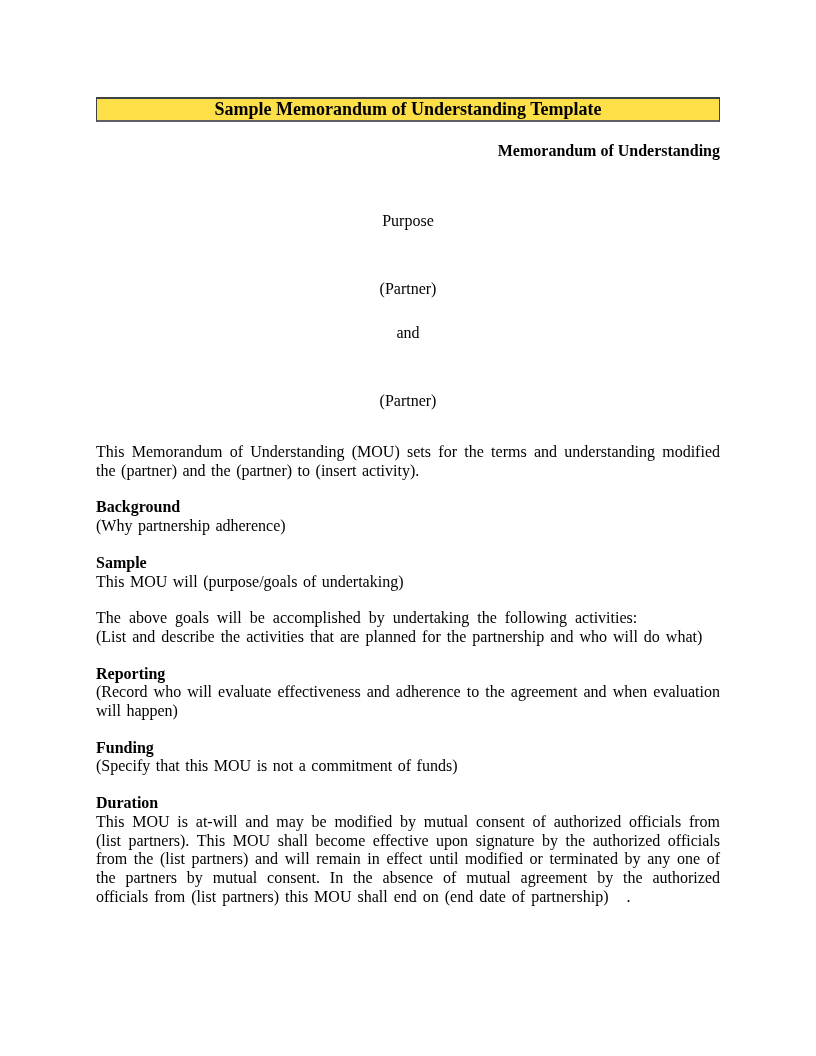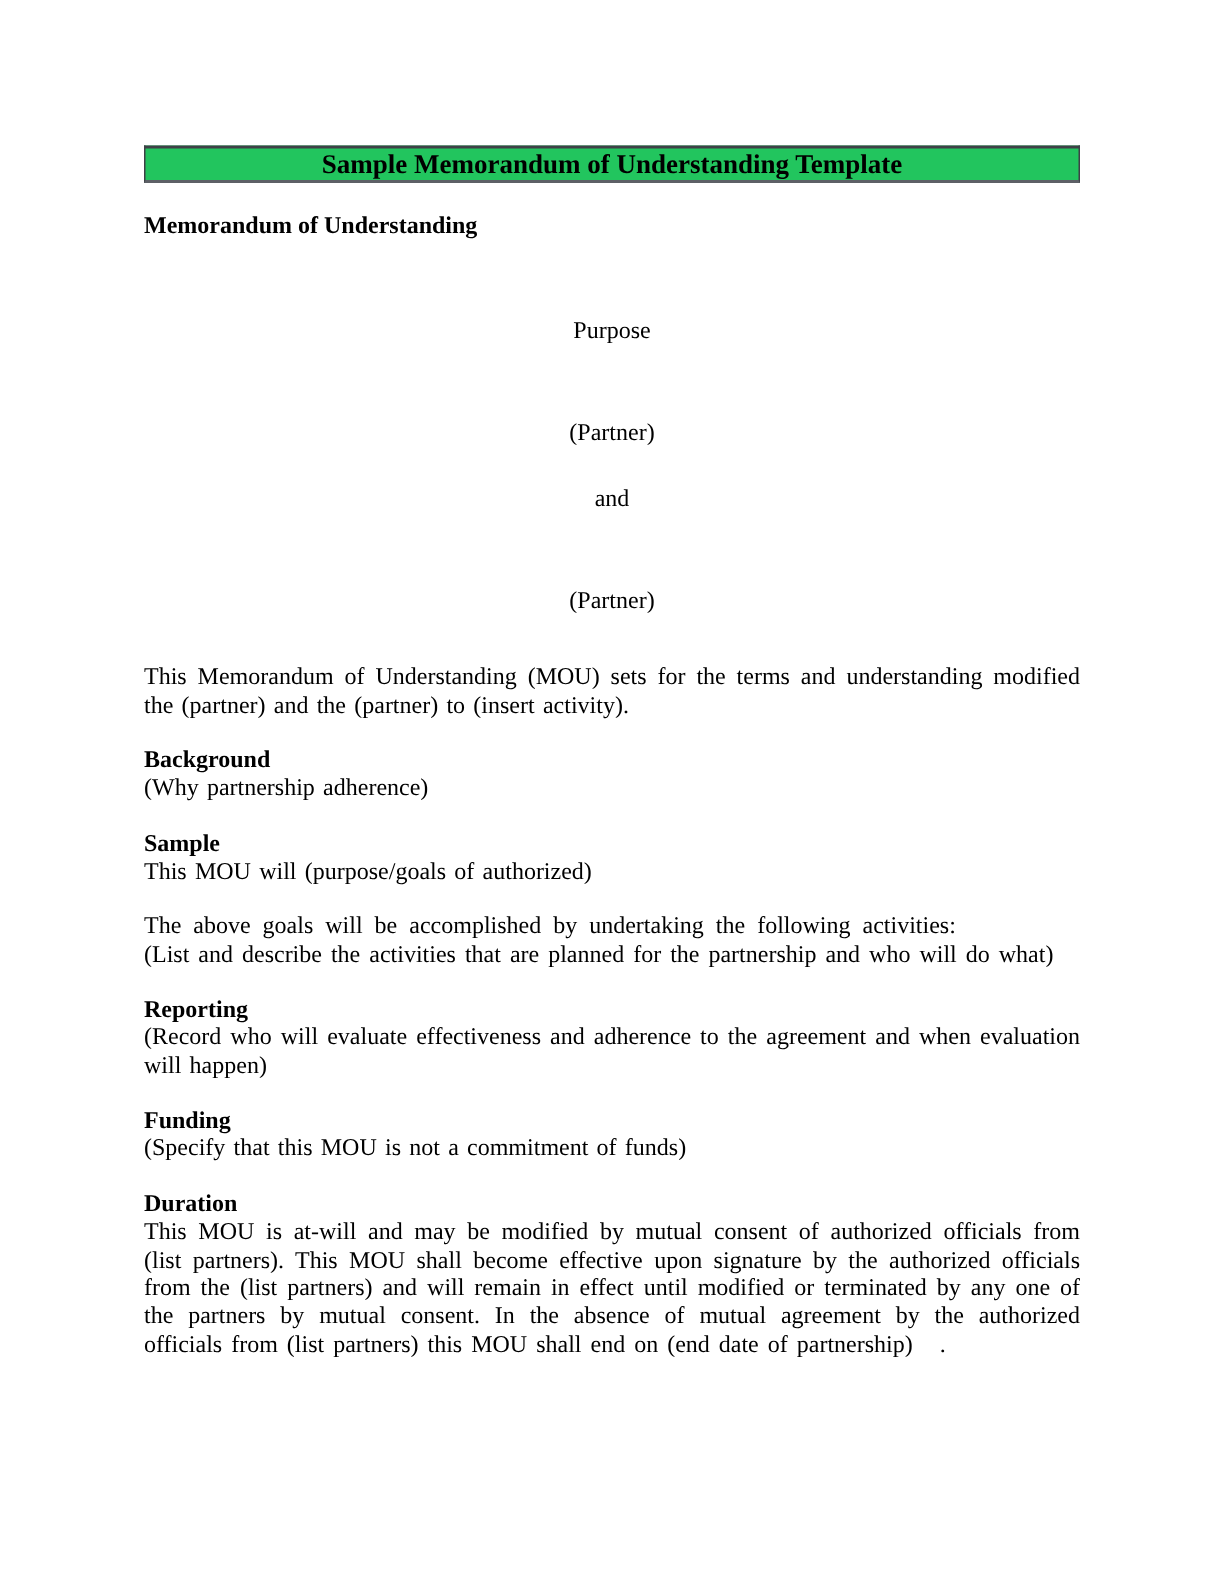--- a/index.html
+++ b/index.html
@@ -9,35 +9,35 @@
     height: 1056px;
     background: #ffffff;
     font-family: "Liberation Serif", "DejaVu Serif", serif;
     color: #000000;
     overflow: hidden;
   }
   .content { margin: 0 96px; }
 
   .banner {
     margin-top: 97px;
-    background: #22c55e;
+    background: #fde047;
     border-top: 2px solid #3e4147;
     border-bottom: 2px solid #5d6066;
     border-left: 1px solid #3e4147;
     border-right: 1px solid #3e4147;
     text-align: center;
     font-weight: bold;
     font-size: 18px;
     line-height: 21px;
     padding: 0;
   }
 
   .doc-title {
     margin: 19px 0 0 0;
-    text-align: left;
+    text-align: right;
     font-weight: bold;
     font-size: 16px;
     line-height: 19px;
   }
 
   .center-line {
     margin: 0;
     text-align: center;
     font-size: 16px;
     line-height: 19px;
@@ -88,21 +88,21 @@
 
     <p class="para justify intro">This Memorandum of Understanding (MOU) sets for the terms and understanding modified the (partner) and the (partner) to (insert activity).</p>
 
     <div class="section">
       <div class="heading">Background</div>
       <div class="para">(Why partnership adherence)</div>
     </div>
 
     <div class="section">
       <div class="heading">Sample</div>
-      <div class="para">This MOU will (purpose/goals of authorized)</div>
+      <div class="para">This MOU will (purpose/goals of undertaking)</div>
     </div>
 
     <div class="section">
       <div class="para spread">The above goals will be accomplished by undertaking the following activities:</div>
       <div class="para spread-sm">(List and describe the activities that are planned for the partnership and who will do what)</div>
     </div>
 
     <div class="section">
       <div class="heading">Reporting</div>
       <div class="para justify">(Record who will evaluate effectiveness and adherence to the agreement and when evaluation will happen)</div>

